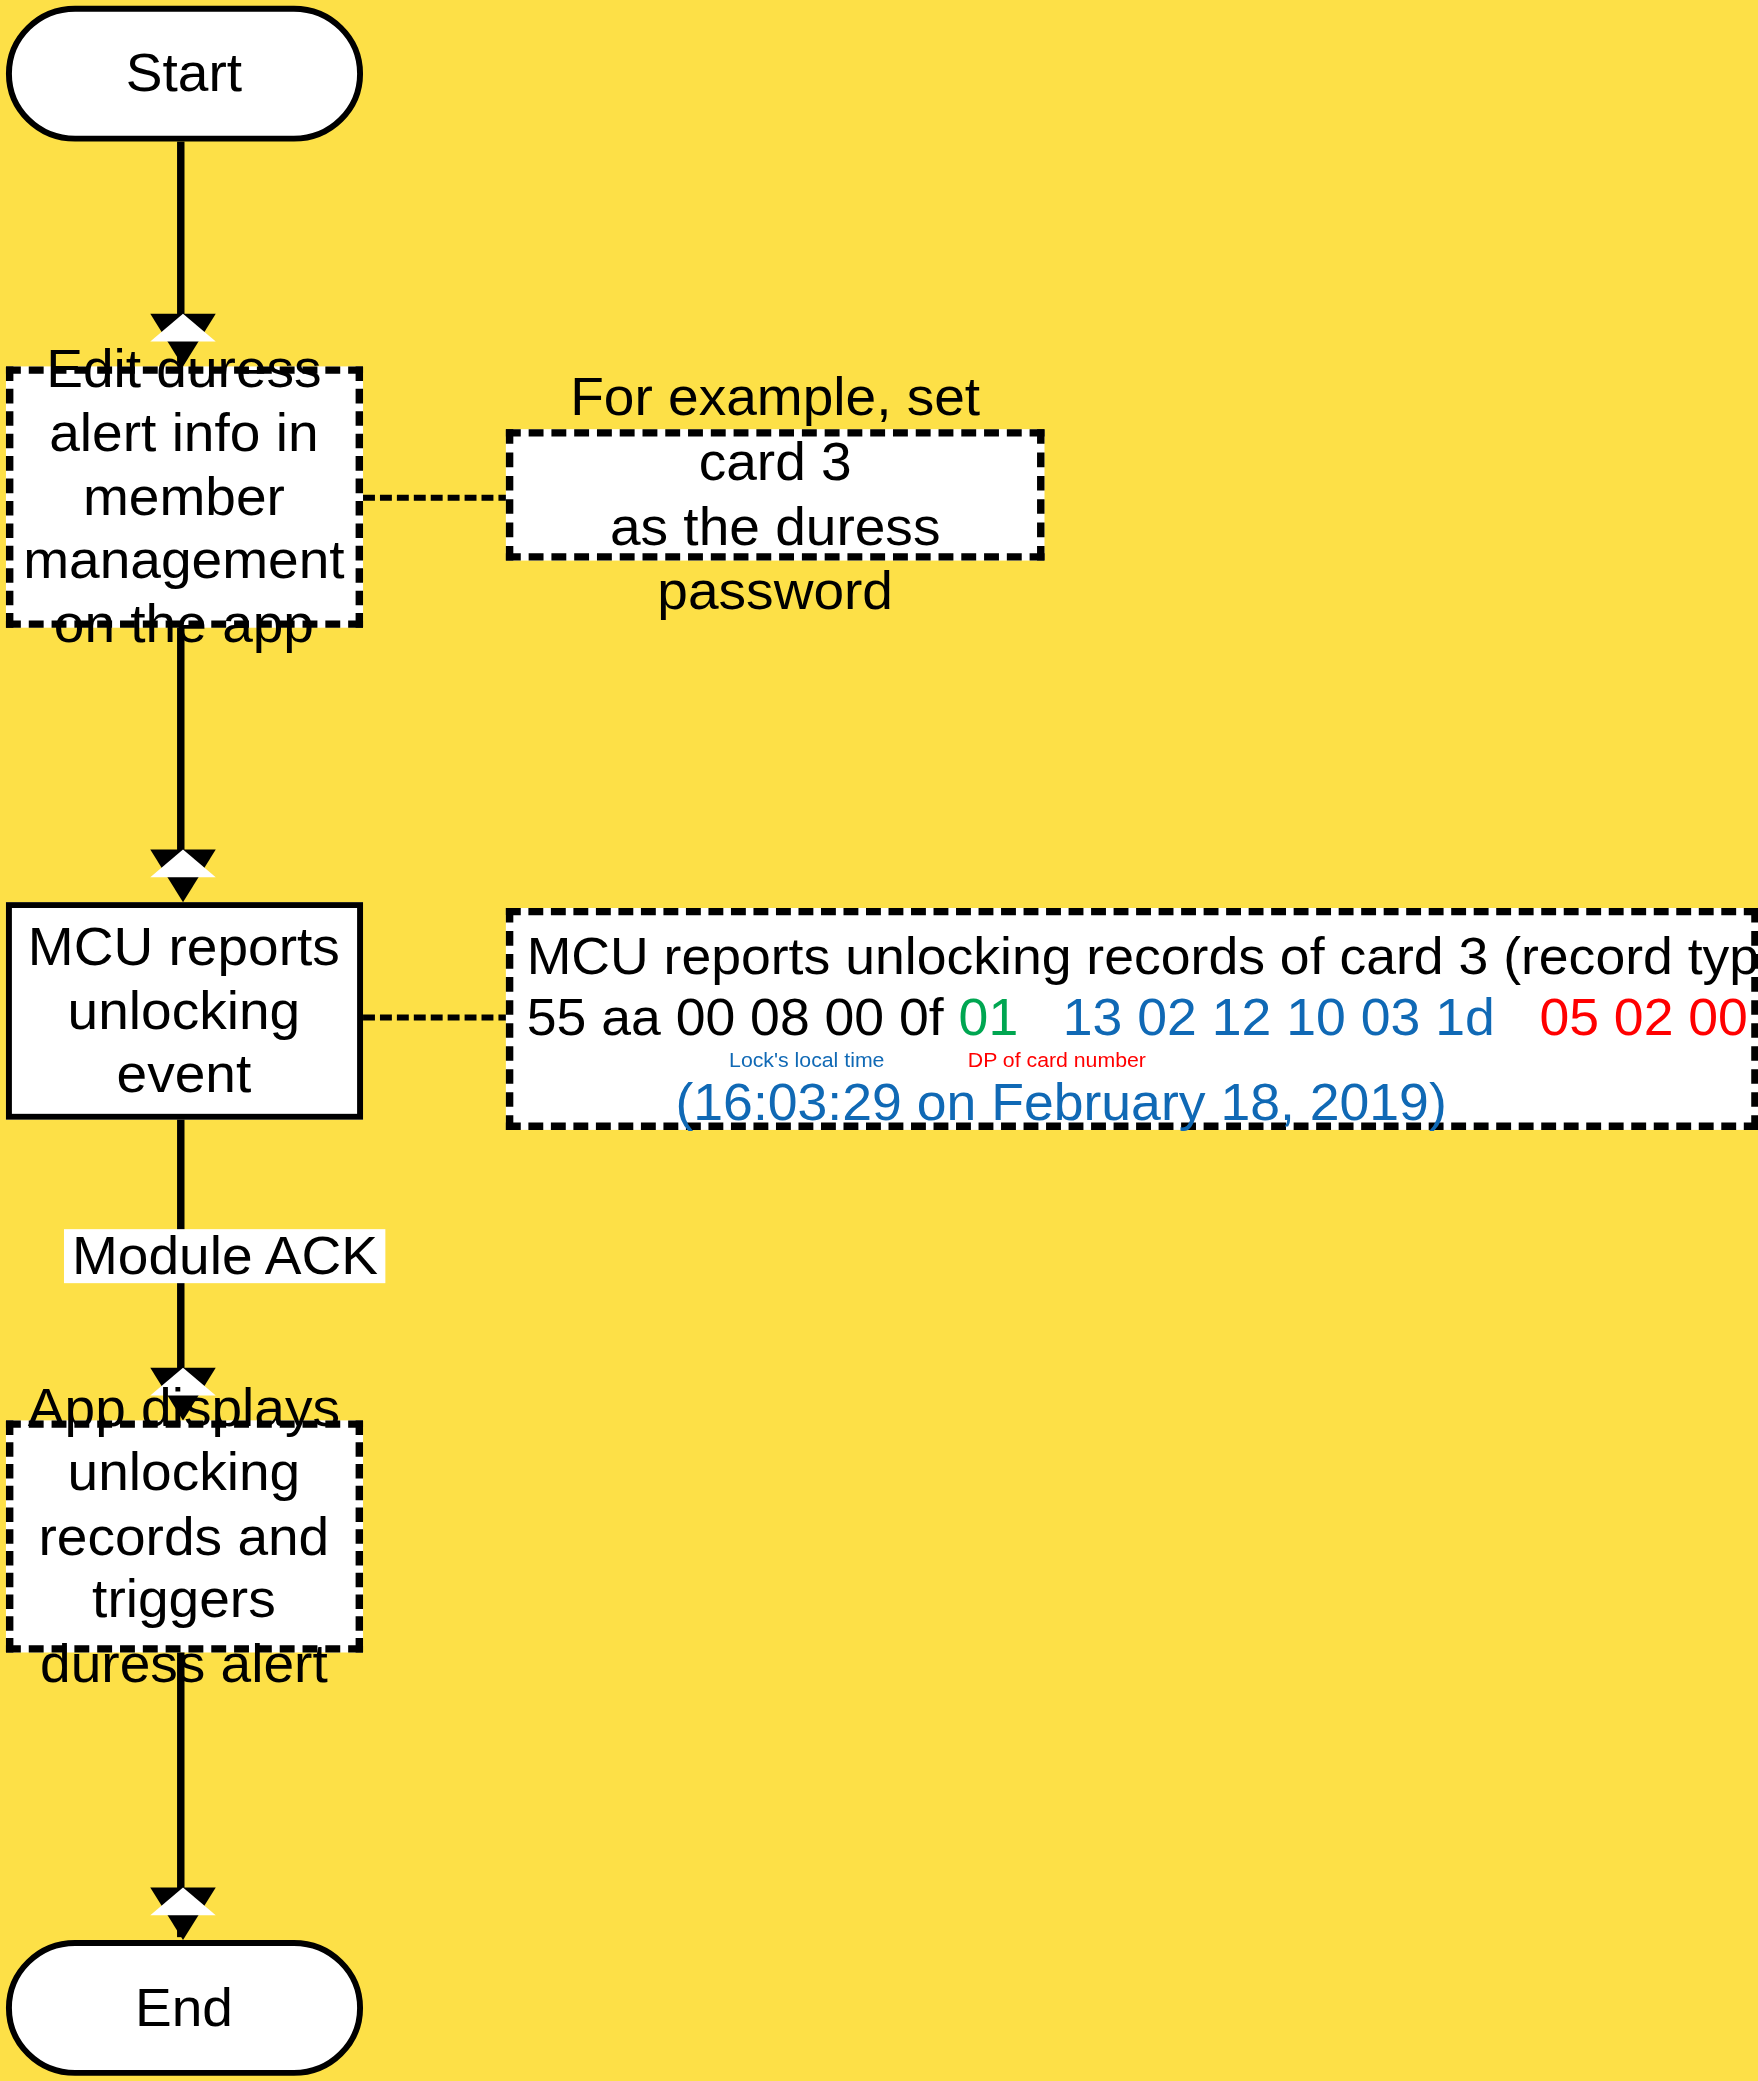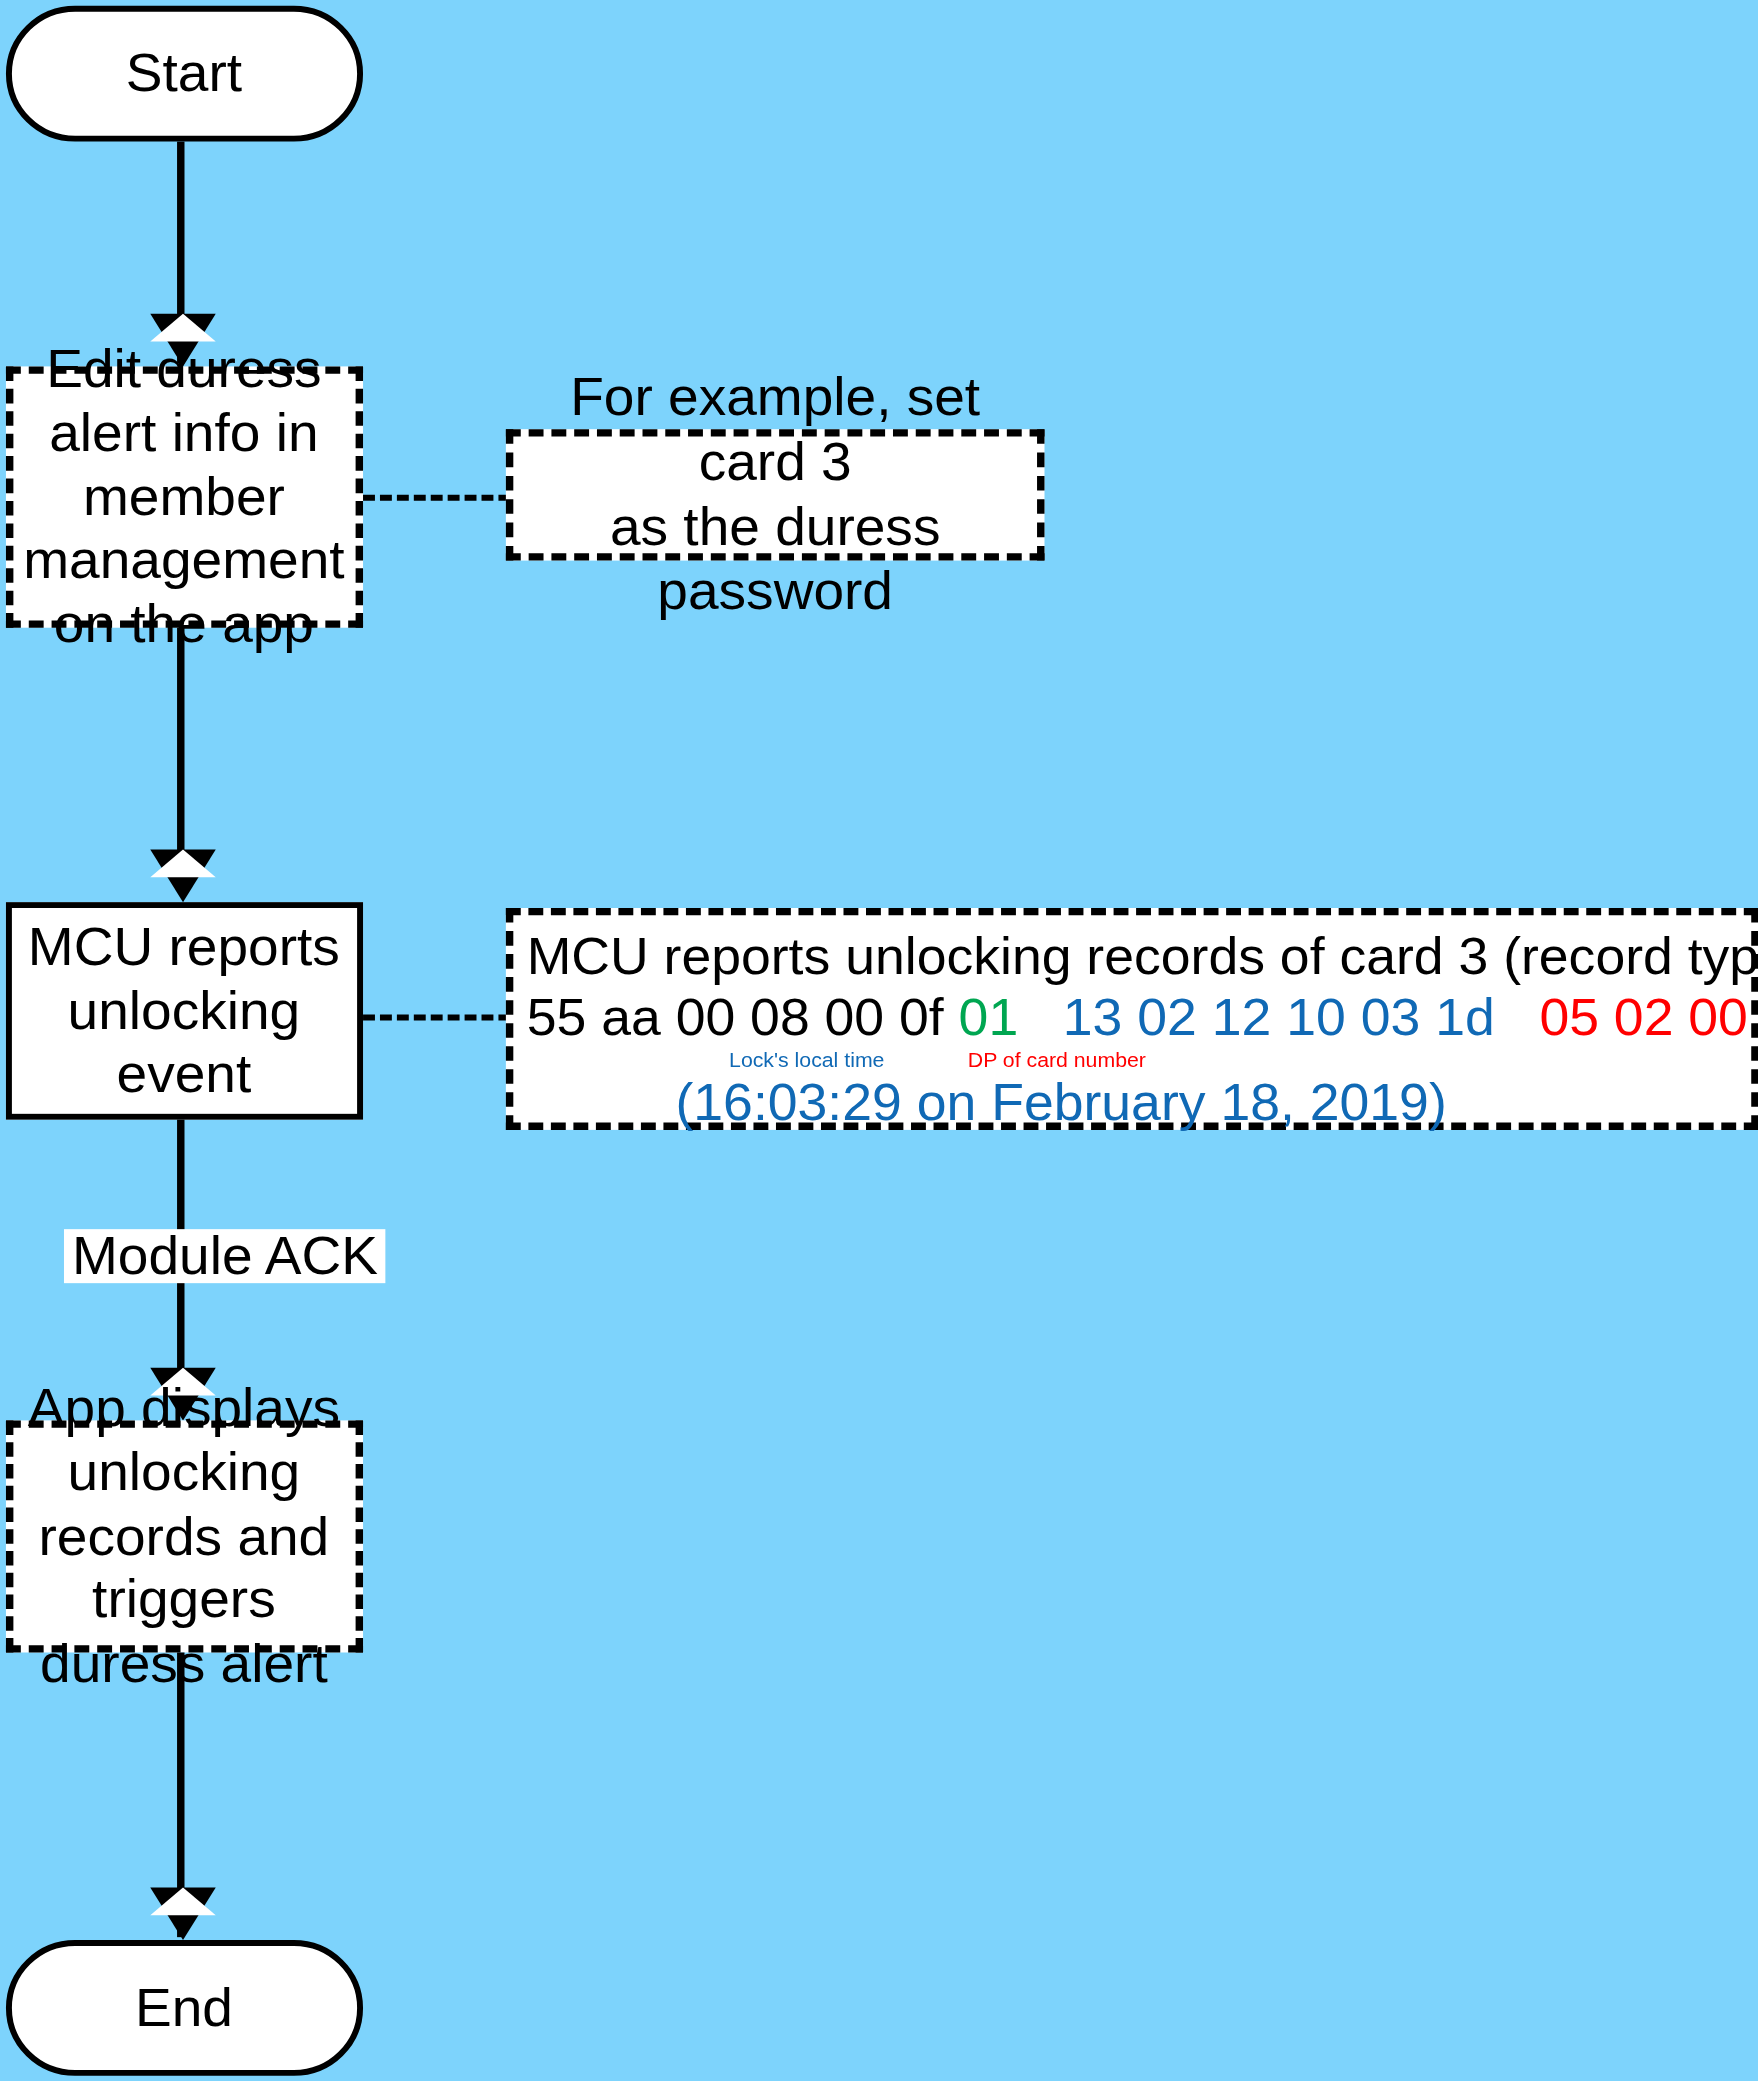--- a/index.html
+++ b/index.html
@@ -9,21 +9,21 @@
     background: #ffffff;
   }
   body {
     font-family: "Liberation Sans", sans-serif;
     color: #000000;
   }
   #canvas {
     position: relative;
     width: 1759px;
     height: 2081px;
-    background: #7dd3fc;
+    background: #fde047;
     overflow: hidden;
   }
 
   
   .node {
     position: absolute;
     box-sizing: border-box;
     display: flex;
     align-items: center;
     justify-content: center;

